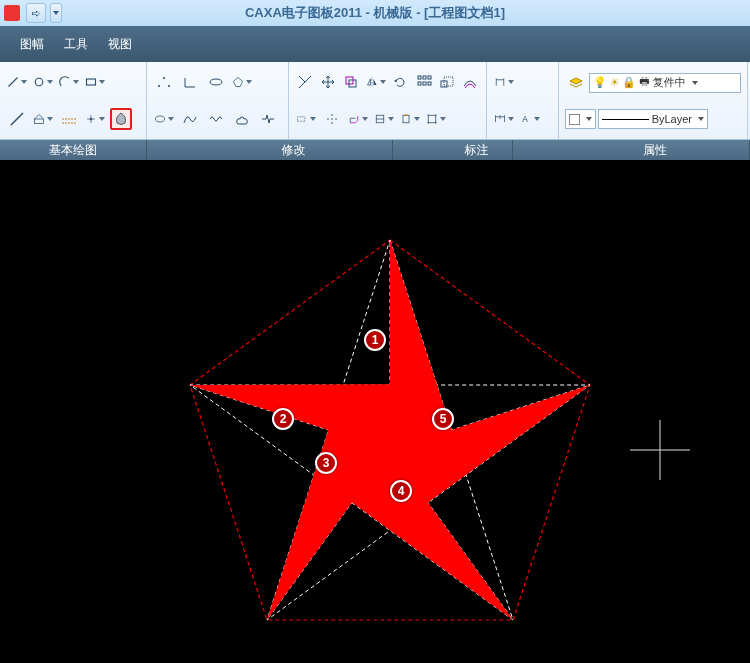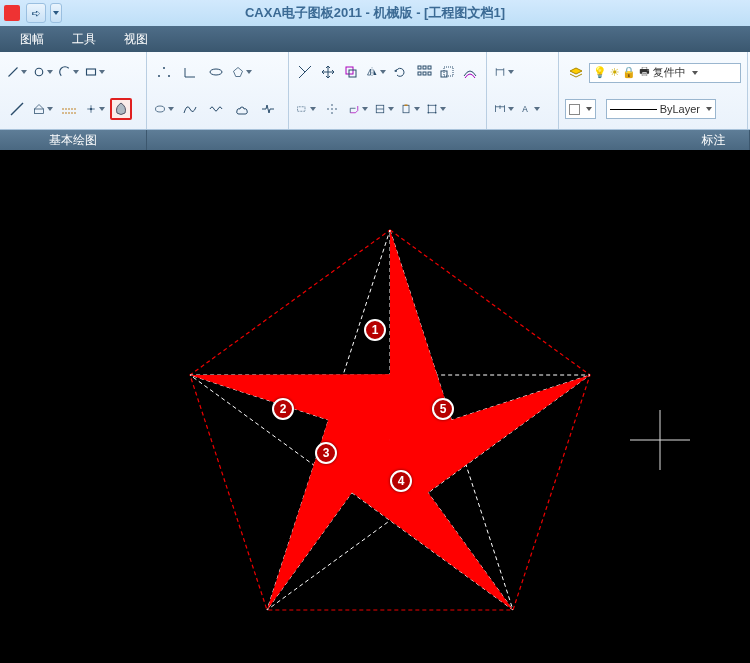--- a/index.html
+++ b/index.html
@@ -6,21 +6,21 @@
   body { width: 750px; height: 663px; font-family: "Microsoft YaHei", Arial, sans-serif; font-size: 12px; background: #000; overflow: hidden; }
 
   
   .titlebar { height: 26px; background: linear-gradient(#d2e9fd, #bedff7); display: flex; align-items: center; position: relative; }
   .titlebar .app-icon { width: 16px; height: 16px; margin-left: 4px; background: #e33; border-radius: 2px; }
   .titlebar .qat { display: flex; align-items: center; margin-left: 6px; gap: 4px; }
   .qat-btn { width: 20px; height: 20px; background: linear-gradient(#eaf4fd,#c8e1f6); border: 1px solid #9abfe0; border-radius: 3px; display:flex; align-items:center; justify-content:center; font-size:11px; color:#2c5a84; }
   .titlebar .title { position: absolute; left: 0; right: 0; text-align: center; color: #3b6a94; font-size: 13px; font-weight: bold; pointer-events: none; }
 
   
-  .menubar { height: 26px; background: linear-gradient(#4e6d88, #3a576f); display: flex; align-items: center; padding-left: 10px; gap: 8px; }
+  .menubar { height: 36px; background: linear-gradient(#4e6d88, #3a576f); display: flex; align-items: center; padding-left: 10px; }
   .menubar .menu-item { color: #fff; padding: 4px 10px; cursor: default; }
 
   
   .ribbon { height: 78px; background: linear-gradient(#f7fbff,#eaf2fb); border-bottom: 1px solid #a8c2da; display: flex; }
   .ribbon-group { border-right: 1px solid #b9cee2; display:flex; flex-direction:column; }
   .ribbon-rows { flex:1; display:flex; flex-direction:column; justify-content:space-around; padding:4px 6px; gap:4px; }
   .ribbon-row { display:flex; align-items:center; gap:4px; }
   .tool-btn { width:22px; height:22px; border:1px solid transparent; border-radius:2px; display:flex; align-items:center; justify-content:center; color:#2a4c6b; font-size:14px; background:transparent; cursor:default; }
   .tool-btn.dd::after { content:""; margin-left:2px; border-left:3px solid transparent; border-right:3px solid transparent; border-top:4px solid #586f85; }
   .tool-btn.sel { border:2px solid #e02020; background:#fbecea; }
@@ -319,38 +319,40 @@
           </div>
         <span class="combo" style="flex:1;">
           <span>💡</span>
           <span style="color:#ca0;">☀</span>
           <span>🔒</span>
           <span>🖶</span>
           <span>复件中</span>
           <span class="dd"></span>
         </span>
       </div>
-      <div class="ribbon-row" style="gap:10px;">
+      <div class="ribbon-row" style="gap:2px;">
         <span class="combo">
           <span class="swatch" style="background:#fff;border:1px solid #888;"></span>
           <span class="dd"></span>
         </span>
         <span class="combo longcombo">
           <span class="line"></span>
           <span>ByLayer</span>
           <span class="dd"></span>
         </span>
       </div>
     </div>
   </div>
 </div>
 
 <div class="group-label-row">
   <div class="group-label" style="width:147px;">基本绘图</div>
+  <div class="group-label" style="width:198px;">修改</div>
   <div class="group-label" style="width:72px;">标注</div>
+  <div class="group-label" style="width:189px;">属性</div>
 </div>
 
 <div class="canvas">
   <svg width="750" height="533" viewBox="0 0 750 533">
 
     <polygon points="390,80 590,225 513,460 267,460 190,225" fill="none" stroke="#e00" stroke-width="1.2" stroke-dasharray="4 3"></polygon>
 
     <polygon points="390,80 513,460 190,225 590,225 267,460" fill="none" stroke="#fff" stroke-width="1" stroke-dasharray="4 3"></polygon>
 
     <g stroke="#fff" stroke-width="1" stroke-dasharray="4 3">

